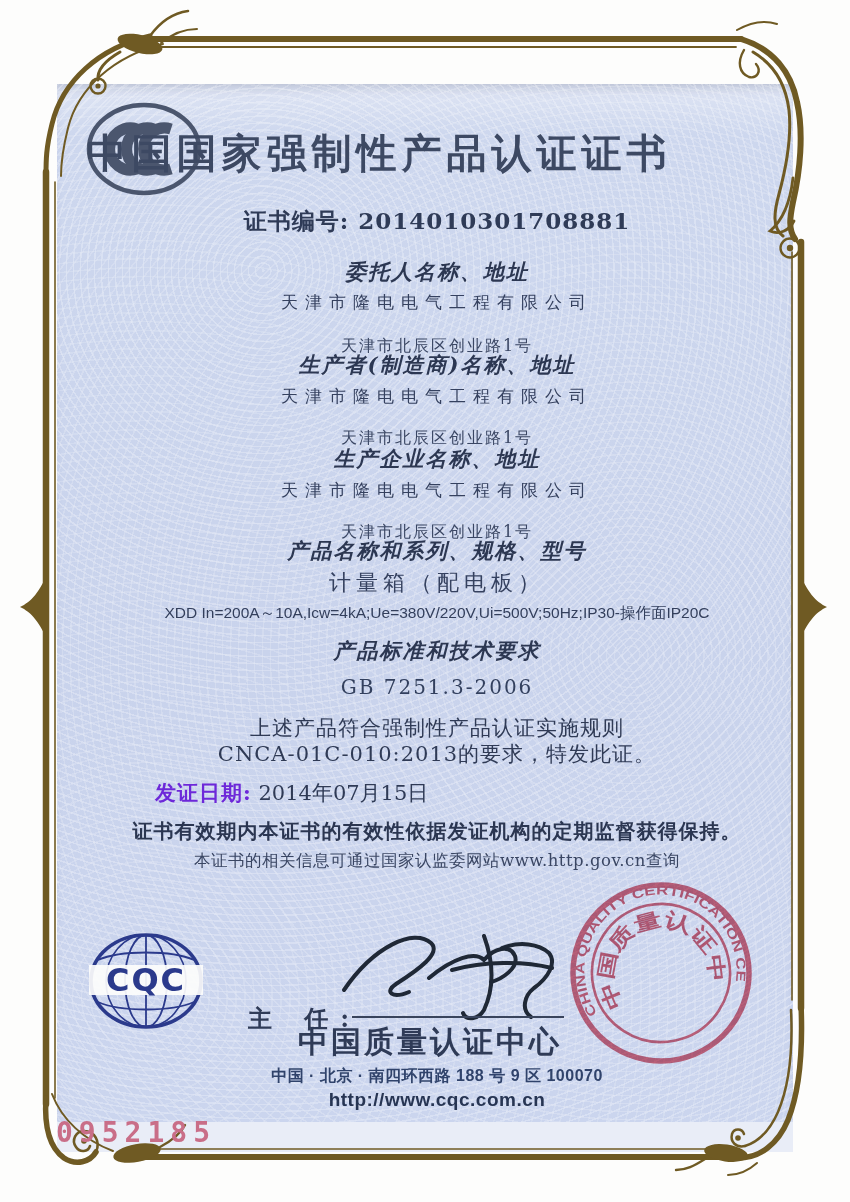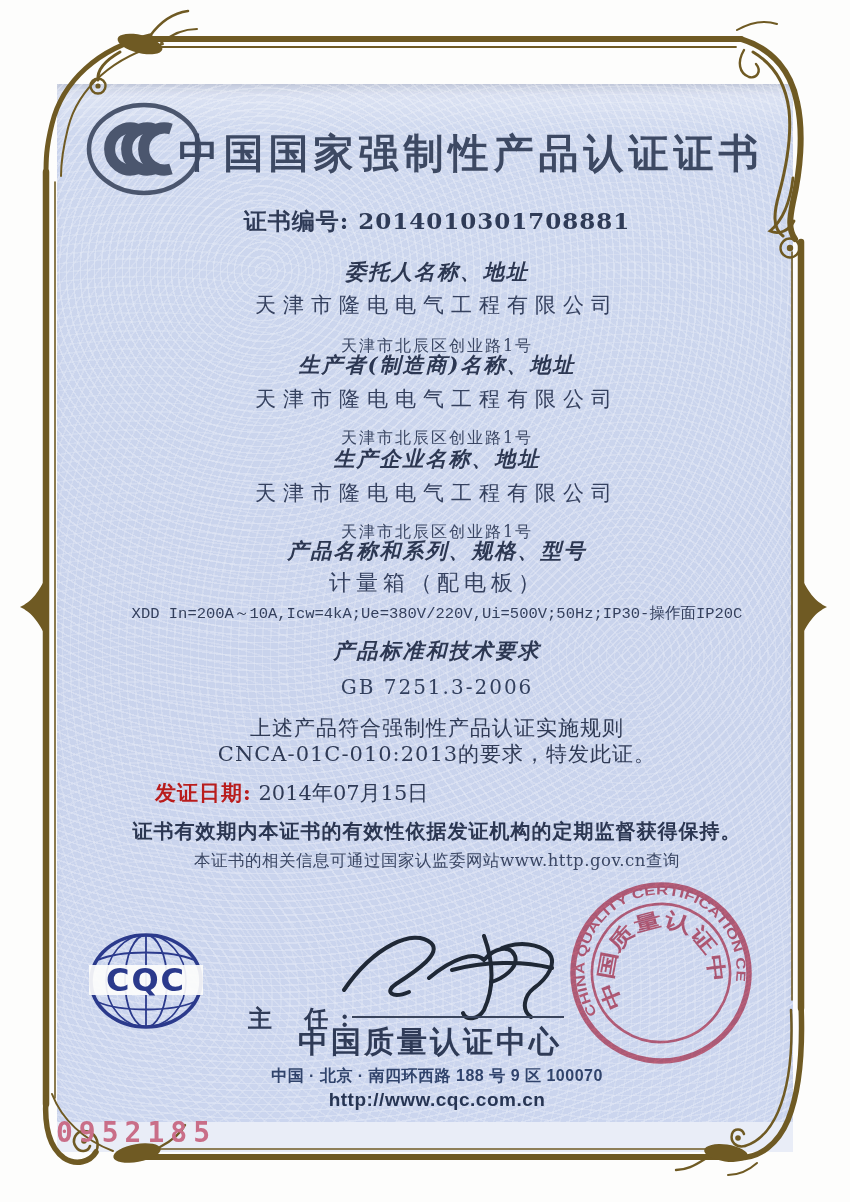--- a/index.html
+++ b/index.html
@@ -20,35 +20,35 @@
       repeating-radial-gradient(circle at 78% 55%, rgba(255,255,255,.38) 0 1.5px, rgba(255,255,255,0) 1.5px 8px),
       repeating-radial-gradient(circle at 12% 88%, rgba(255,255,255,.34) 0 1.5px, rgba(255,255,255,0) 1.5px 9px);
   }
   .bottom-strip{
     position:absolute;left:57px;top:1122px;width:736px;height:30px;
     background:#e9edf7;
   }
   .line{position:absolute;left:57px;width:760px;text-align:center;color:#33405e;}
   .title{
     top:126px;font-size:40px;font-weight:700;letter-spacing:5px;color:#3d4963;
-    padding-left:92px;width:644px;
+    width:644px;
   }
   .certno{top:206px;font-size:23px;font-weight:600;letter-spacing:1px;color:#2f3b57;}
   .sec-label{font-size:21px;font-weight:700;letter-spacing:2px;color:#2c3752;font-style:italic;}
-  .sec-name{font-size:21px;letter-spacing:7px;color:#35415f;}
+  .sec-name{font-size:17px;letter-spacing:7px;color:#35415f;}
   .sec-addr{font-size:16px;letter-spacing:2px;color:#3a4663;margin-top:14px;}
-  .spec{font-size:15.5px;letter-spacing:0;color:#333f5c;font-family:Liberation Mono, monospace;}
+  .spec{font-size:15.5px;letter-spacing:0;color:#333f5c;font-family:Liberation Sans, sans-serif;}
   .std-val{font-size:20px;letter-spacing:2px;color:#33405e;}
   .stmt{font-size:21px;letter-spacing:1px;color:#2f3a55;}
   .dates{
     position:absolute;left:57px;top:779px;width:736px;display:flex;
     justify-content:space-between;box-sizing:border-box;padding:0 98px 0 98px;
     font-size:21px;color:#2f3a55;
   }
-  .dates b{font-weight:700;letter-spacing:1px;color:#b91c1c;}
+  .dates b{font-weight:700;letter-spacing:1px;color:#6d28d9;}
   .keep-note{top:818px;font-size:20px;font-weight:700;letter-spacing:1px;color:#2b3651;}
   .query-note{top:850px;font-size:16.5px;letter-spacing:.5px;color:#3a4663;}
   .director{
     position:absolute;left:248px;top:975px;font-size:24px;font-weight:600;
     letter-spacing:12px;color:#2f3b57;margin-top:28px;
   }
   .sig-line{position:absolute;left:352px;top:1016px;width:212px;height:2px;background:#39445c;}
   .org-name{
     position:absolute;left:240px;top:1022px;width:380px;text-align:center;
     font-size:30px;letter-spacing:3px;color:#2f3b57;font-weight:600;

